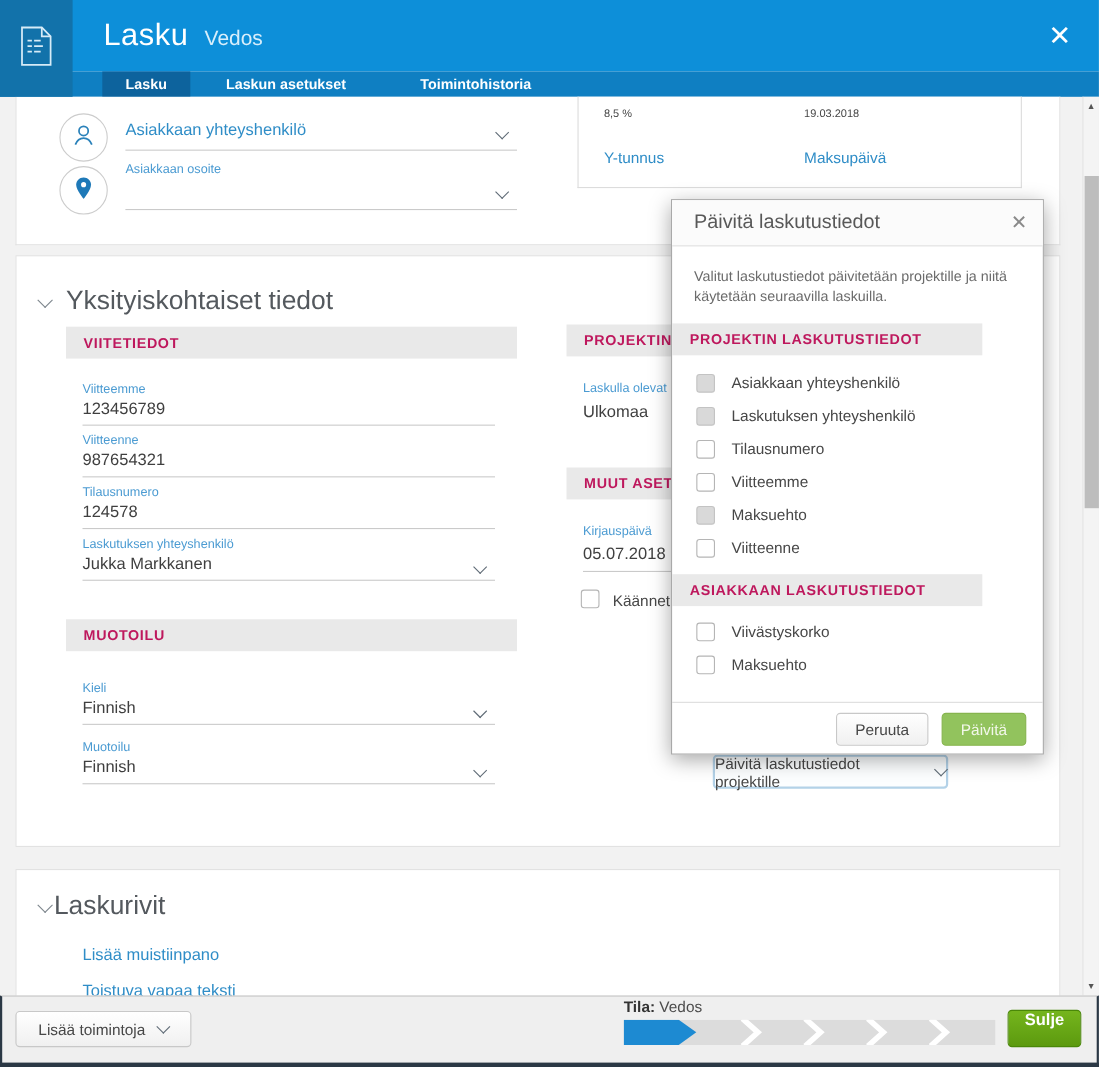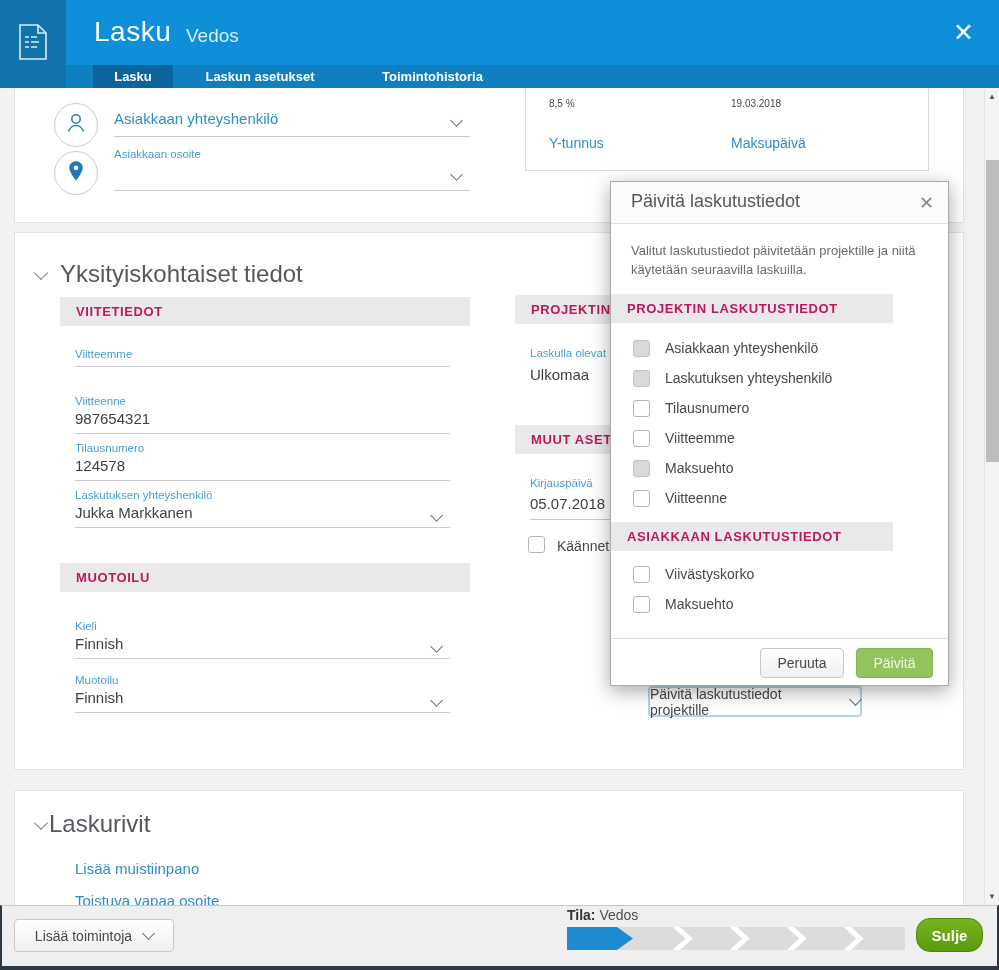--- a/index.html
+++ b/index.html
@@ -29,21 +29,21 @@
   .h2{font-size:24px;color:#54595e;font-weight:400;}
   .circle{width:42px;height:42px;border:1px solid #ccc;border-radius:50%;background:#fff;display:flex;align-items:center;justify-content:center;}
   .panel{border:1px solid #dcdcdc;border-top:none;background:#fff;}
   .plink{color:#2f8dc7;font-size:14px;cursor:pointer;}
   .pval{color:#464646;font-size:10px;}
 
   
   .btn-outline-blue{box-sizing:border-box;border:2px solid #b3d2e8;border-radius:4px;background:#fcfeff;color:#474747;font-size:14px;display:flex;align-items:center;justify-content:center;gap:10px;cursor:pointer;}
   .btn-gray{box-sizing:border-box;border:1px solid #c8c8c8;border-radius:4px;background:linear-gradient(#ffffff,#f0f0f0);color:#474747;font-size:14px;display:flex;align-items:center;justify-content:center;gap:12px;cursor:pointer;}
   .btn-green-lite{box-sizing:border-box;border:1px solid #86b44e;border-radius:4px;background:#92c35d;color:#f2f7ea;font-size:14px;display:flex;align-items:center;justify-content:center;cursor:pointer;}
-  .btn-green{box-sizing:border-box;border:1px solid #4a8808;border-radius:14px;background:linear-gradient(#75b51d,#5c9a0f);color:#fff;font-size:15px;font-weight:bold;display:flex;align-items:center;justify-content:center;cursor:pointer;}
+  .btn-green{box-sizing:border-box;border:1px solid #4a8808;border-radius:4px;background:linear-gradient(#75b51d,#5c9a0f);color:#fff;font-size:15px;font-weight:bold;display:flex;justify-content:center;cursor:pointer;}
 
   
   .dialog{left:610px;top:181px;width:337px;height:503px;background:#fff;border:1px solid #a9a9a9;box-shadow:0 5px 18px rgba(0,0,0,.35);z-index:10;}
   .dlg-h{position:absolute;left:0;top:0;width:100%;height:42px;background:#fbfbfb;border-bottom:1px solid #e0e0e0;box-sizing:border-box;}
   .dlg-title{position:absolute;left:20px;top:9px;font-size:18px;color:#585858;}
   .dlg-close{position:absolute;right:14px;top:10px;font-size:18px;color:#8a8a8a;cursor:pointer;}
   .dlg-desc{position:absolute;left:20px;top:60px;width:302px;font-size:13px;color:#6b6b6b;line-height:1.45;}
   .dlg-bar{position:absolute;left:0;width:282px;}
   .cbrow{position:absolute;left:22px;height:30px;display:flex;align-items:center;gap:15px;}
   .cb{width:17px;height:17px;border:1px solid #b5b5b5;border-radius:3px;background:#fff;box-sizing:border-box;cursor:pointer;}
@@ -118,20 +118,21 @@
   <div class="abs plink" style="left:731px;top:135px;">Maksupäivä</div>
 
   <div class="abs card" style="left:14px;top:232px;width:948px;height:536px;"></div>
   <span class="abs chev-lg" style="left:36px;top:268px;"></span>
   <div class="abs h2" style="left:60px;top:260px;">Yksityiskohtaiset tiedot</div>
 
   <div class="abs secbar" style="left:60px;top:297px;width:410px;">VIITETIEDOT</div>
 
   <div class="abs" style="left:75px;top:348px;width:375px;">
     <div class="flabel">Viitteemme</div>
+    <div class="fval" style="margin-top:3px;">123456789</div>
     <div class="uline" style="margin-top:6px;"></div>
   </div>
   <div class="abs" style="left:75px;top:395px;width:375px;">
     <div class="flabel">Viitteenne</div>
     <div class="fval" style="margin-top:3px;">987654321</div>
     <div class="uline" style="margin-top:6px;"></div>
   </div>
   <div class="abs" style="left:75px;top:442px;width:375px;">
     <div class="flabel">Tilausnumero</div>
     <div class="fval" style="margin-top:3px;">124578</div>
@@ -171,21 +172,21 @@
 
   <div class="abs btn-outline-blue" style="left:648px;top:686px;width:214px;height:31px;">
     <span>Päivitä laskutustiedot projektille</span>
     <span class="chev" style="margin-top:-4px;"></span>
   </div>
 
   <div class="abs card" style="left:14px;top:790px;width:948px;height:115px;"></div>
   <span class="abs chev-lg" style="left:36px;top:818px;"></span>
   <div class="abs h2" style="left:49px;top:810px;text-align:center;">Laskurivit</div>
   <div class="abs link" style="left:75px;top:860px;">Lisää muistiinpano</div>
-  <div class="abs link" style="left:75px;top:892px;">Toistuva vapaa osoite</div>
+  <div class="abs link" style="left:75px;top:892px;">Toistuva vapaa teksti</div>
 
   <div class="abs sbar">
     <div class="sarr" style="top:4px;">▲</div>
     <div class="sthumb"></div>
     <div class="sarr" style="bottom:4px;">▼</div>
   </div>
 
   <div class="abs dialog">
     <div class="dlg-h"></div>
     <div class="dlg-title">Päivitä laskutustiedot</div>

